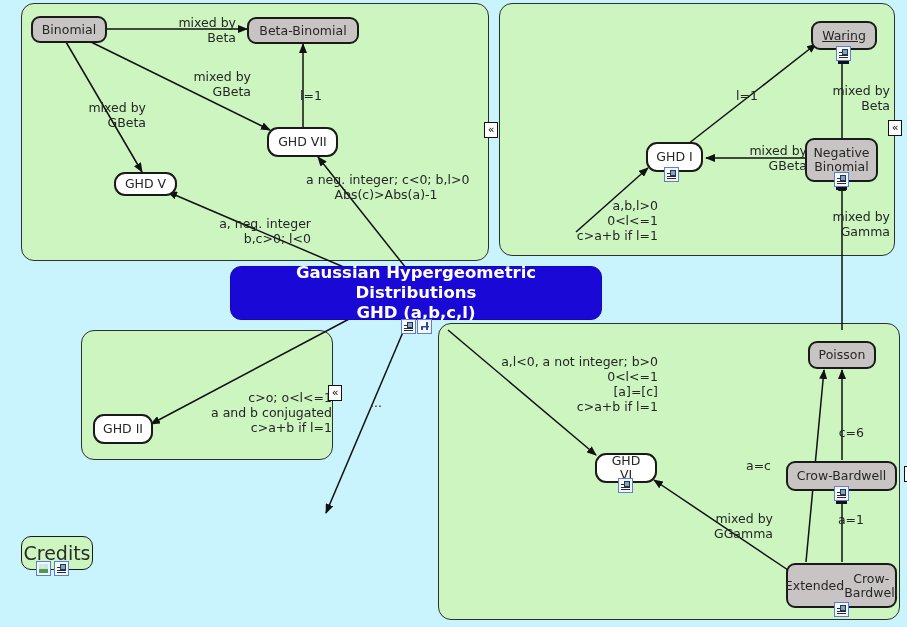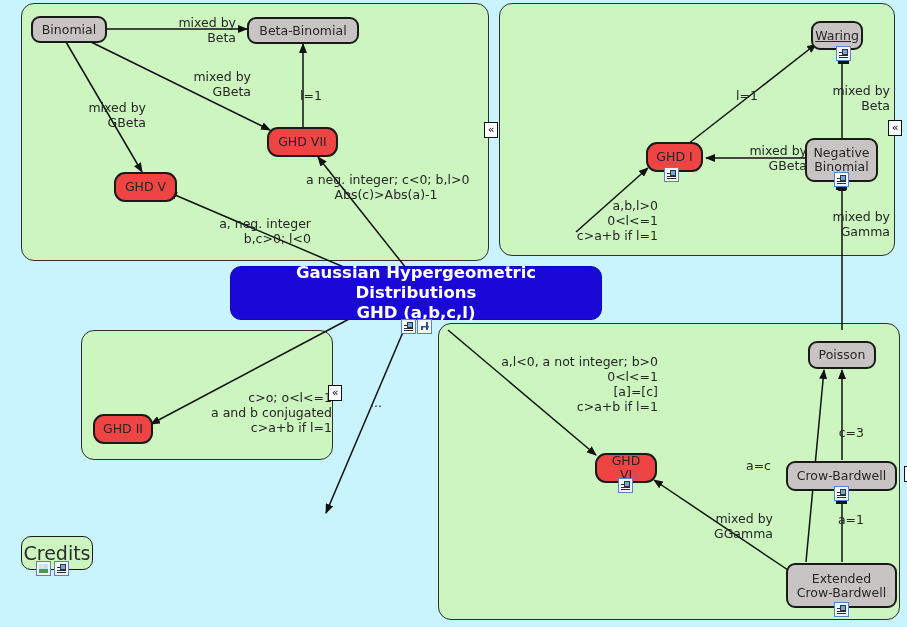--- a/index.html
+++ b/index.html
@@ -32,21 +32,21 @@
     align-items:center;
     justify-content:center;
     text-align:center;
     line-height:1.12;
     color:#262626;
     font-size:12.5px;
     padding:2px 7px;
     z-index:5;
   }
   .node.gray{background:#c9c4c4;}
-  .node.cyan{background:#ef4444;border-radius:11px;}
+  .node.cyan{background:#ffffff;border-radius:11px;}
   .node.credits{
     background:#ccf5c0;border:1.5px solid #1a1a1a;border-radius:10px;
     font-size:19px;color:#2b2b2b;
   }
   .node.root{
     background:#1a09d6;
     border:1px solid #1208b5;
     border-radius:11px;
     color:#ffffff;
     font-size:16.5px;
@@ -208,25 +208,25 @@
   </div>
 
   <div class="node gray" style="left:231px;top:17px;width:112px;height:27px;">
     <span>Beta-Binomial</span>
   </div>
 
   <div class="node cyan" style="left:251px;top:127px;width:71px;height:30px;">
     <span>GHD VII</span>
   </div>
 
-  <div class="node cyan" style="left:98px;top:172px;width:63px;height:30px;">
+  <div class="node cyan" style="left:98px;top:172px;width:63px;height:24px;">
     <span>GHD V</span>
   </div>
 
-  <div class="node gray" style="left:795px;top:21px;width:52px;height:29px;text-decoration:underline;">
+  <div class="node gray" style="left:795px;top:21px;width:66px;height:29px;text-decoration:underline;">
     <span>Waring</span>
   </div>
   <div class="icons" style="left:820px;top:46px;">
     <span class="ic note"></span>
   </div>
   <div class="stand" style="left:822px;top:61px;"></div>
 
   <div class="node gray" style="left:789px;top:138px;width:73px;height:44px;flex-direction:column;">
     <span>Negative</span>
     <span>Binomial</span>
@@ -269,21 +269,21 @@
   </div>
 
   <div class="node gray" style="left:770px;top:461px;width:111px;height:30px;">
     <span>Crow-Bardwell</span>
   </div>
   <div class="icons" style="left:818px;top:486px;">
     <span class="ic note"></span>
   </div>
   <div class="stand" style="left:820px;top:501px;"></div>
 
-  <div class="node gray" style="left:770px;top:563px;width:111px;height:45px;flex-direction:column;">
+  <div class="node gray" style="left:770px;top:563px;width:111px;height:45px;flex-direction:row;">
     <span>Extended</span>
     <span>Crow-Bardwell</span>
   </div>
   <div class="icons" style="left:818px;top:602px;">
     <span class="ic note"></span>
   </div>
 
   <div class="node credits" style="left:5px;top:536px;width:72px;height:34px;align-items:flex-start;padding-top:6px;">
     <span>Credits</span>
   </div>
@@ -331,21 +331,21 @@
   <div class="lbl" style="left:330px;top:395px;width:36px;">...</div>
 
   <div class="lbl" style="left:422px;top:354px;width:220px;">a,l&lt;0, a not integer; b&gt;0
 0&lt;l&lt;=1
 [a]=[c]
 c&gt;a+b if l=1</div>
 
   <div class="lbl" style="left:641px;top:511px;width:116px;">mixed by
 GGamma</div>
 
-  <div class="lbl" style="left:808px;top:425px;width:40px;">c=3</div>
+  <div class="lbl" style="left:808px;top:425px;width:40px;">c=6</div>
 
   <div class="lbl" style="left:713px;top:458px;width:42px;">a=c</div>
 
   <div class="lbl" style="left:806px;top:512px;width:42px;">a=1</div>
 
   <div class="collapse" style="left:468px;top:122px;">«</div>
   <div class="collapse" style="left:872px;top:120px;">«</div>
   <div class="collapse" style="left:312px;top:385px;">«</div>
   <div class="collapse" style="left:888px;top:466px;">«</div>
 

